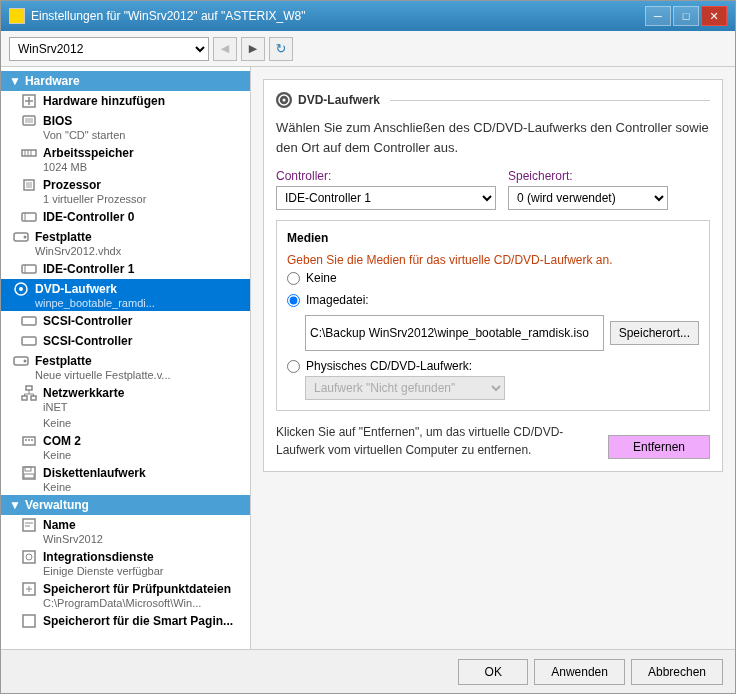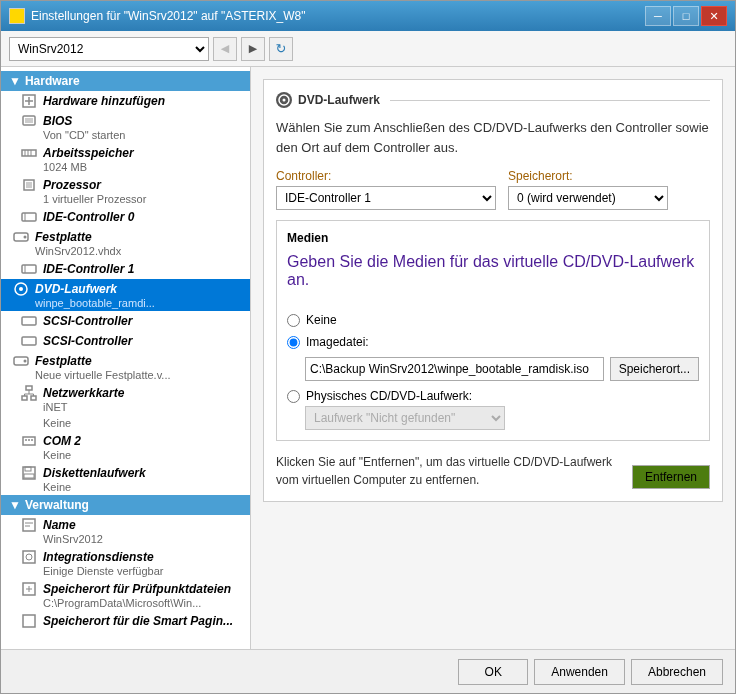--- a/index.html
+++ b/index.html
@@ -22,60 +22,60 @@
     .refresh-btn { width: 24px; height: 24px; border: 1px solid #bbb; background: #f0f0f0; cursor: pointer; display: flex; align-items: center; justify-content: center; color: #2d7db5; font-size: 13px; }
 
     .main { display: flex; flex: 1; overflow: hidden; }
 
     .sidebar { width: 250px; background: white; border-right: 1px solid #ccc; overflow-y: auto; padding: 4px 0; }
     .sidebar-section-header { background: #4a9fd4; color: white; padding: 3px 8px; display: flex; align-items: center; gap: 4px; font-size: 12px; font-weight: bold; cursor: pointer; }
 
     .sidebar-item { padding: 2px 8px 2px 20px; cursor: pointer; display: flex; flex-direction: column; }
     .sidebar-item.selected { background: #0078d7; color: white; }
     .sidebar-item.selected .sub-label { color: #cce4ff; }
-    .sidebar-item-row { display: flex; align-items: center; gap: 6px; font-style: italic; }
+    .sidebar-item-row { display: flex; align-items: center; gap: 6px; }
     .item-label { font-size: 12px; font-weight: bold; }
     .sub-label { font-size: 11px; color: #666; margin-left: 22px; }
     .item-icon { width: 16px; height: 16px; display: flex; align-items: center; justify-content: center; flex-shrink: 0; }
     .tree-child { padding-left: 12px; }
 
     .content { flex: 1; background: #f5f5f5; padding: 12px; overflow-y: auto; }
 
     .panel { background: white; border: 1px solid #ccc; padding: 12px; }
     .panel-title { font-size: 12px; font-weight: bold; color: #333; margin-bottom: 10px; display: flex; align-items: center; gap: 6px; }
     .panel-title::after { content: ''; flex: 1; height: 1px; background: #ccc; margin-left: 4px; }
     .dvd-icon { width: 16px; height: 16px; background: #555; border-radius: 50%; display: flex; align-items: center; justify-content: center; }
 
     .desc-text { font-size: 13px; color: #333; margin-bottom: 12px; line-height: 1.5; }
 
     .form-row { display: flex; gap: 12px; margin-bottom: 10px; }
     .form-group { display: flex; flex-direction: column; gap: 3px; }
-    .form-label { font-size: 12px; color: #a16207; }
+    .form-label { font-size: 12px; color: #701a75; }
     .form-select { height: 24px; border: 1px solid #aaa; background: white; padding: 2px 4px; font-size: 12px; }
     .controller-select { width: 220px; }
     .storage-select { width: 160px; }
 
     .media-group { border: 1px solid #ccc; padding: 10px; margin-bottom: 10px; }
     .media-title { font-size: 12px; font-weight: bold; margin-bottom: 8px; }
-    .media-desc { font-size: 16px; color: #4c1d95; margin-bottom: 24px; }
+    .media-desc { font-size: 12px; color: #c2410c; margin-bottom: 4px; }
 
     .radio-item { display: flex; align-items: center; gap: 6px; margin-bottom: 8px; }
     .radio-item input[type=radio] { margin: 0; }
     .radio-label { font-size: 12px; }
 
     .image-row { display: flex; align-items: center; gap: 6px; margin-left: 18px; margin-bottom: 8px; }
-    .image-input { flex: 1; height: 24px; border: 1px solid #aaa; padding: 2px 4px; font-size: 12px; background: white; }
+    .image-input { flex: 1; height: 36px; border: 1px solid #aaa; padding: 2px 4px; font-size: 12px; background: white; }
     .browse-btn { height: 24px; padding: 0 8px; border: 1px solid #aaa; background: #f0f0f0; cursor: pointer; font-size: 12px; white-space: nowrap; }
 
     .physical-radio-row { display: flex; align-items: center; gap: 6px; margin-bottom: 3px; }
     .physical-select { width: 200px; height: 24px; border: 1px solid #aaa; background: #e0e0e0; padding: 2px 4px; font-size: 12px; margin-left: 18px; color: #888; }
 
     .remove-section { margin-top: 12px; display: flex; justify-content: space-between; align-items: flex-end; }
     .remove-text { font-size: 12px; color: #333; max-width: 360px; line-height: 1.5; }
-    .remove-btn { height: 24px; padding: 0 12px; border: 1px solid #aaa; background: #4d7c0f; cursor: pointer; font-size: 12px; }
+    .remove-btn { height: 24px; padding: 0 24px; border: 1px solid #aaa; background: #f0abfc; cursor: pointer; font-size: 12px; }
 
     .bottom-bar { background: #f0f0f0; border-top: 1px solid #ccc; padding: 8px 12px; display: flex; justify-content: flex-end; gap: 6px; height: 44px; align-items: center; }
     .dialog-btn { height: 26px; padding: 0 16px; border: 1px solid #aaa; background: #f0f0f0; cursor: pointer; font-size: 12px; min-width: 70px; }
 
     
     ::-webkit-scrollbar { width: 14px; }
     ::-webkit-scrollbar-track { background: #f0f0f0; }
     ::-webkit-scrollbar-thumb { background: #c0c0c0; border: 1px solid #aaa; }
   </style>
 <title>Einstellungen für "WinSrv2012" auf "ASTERIX_W8"</title></head>

